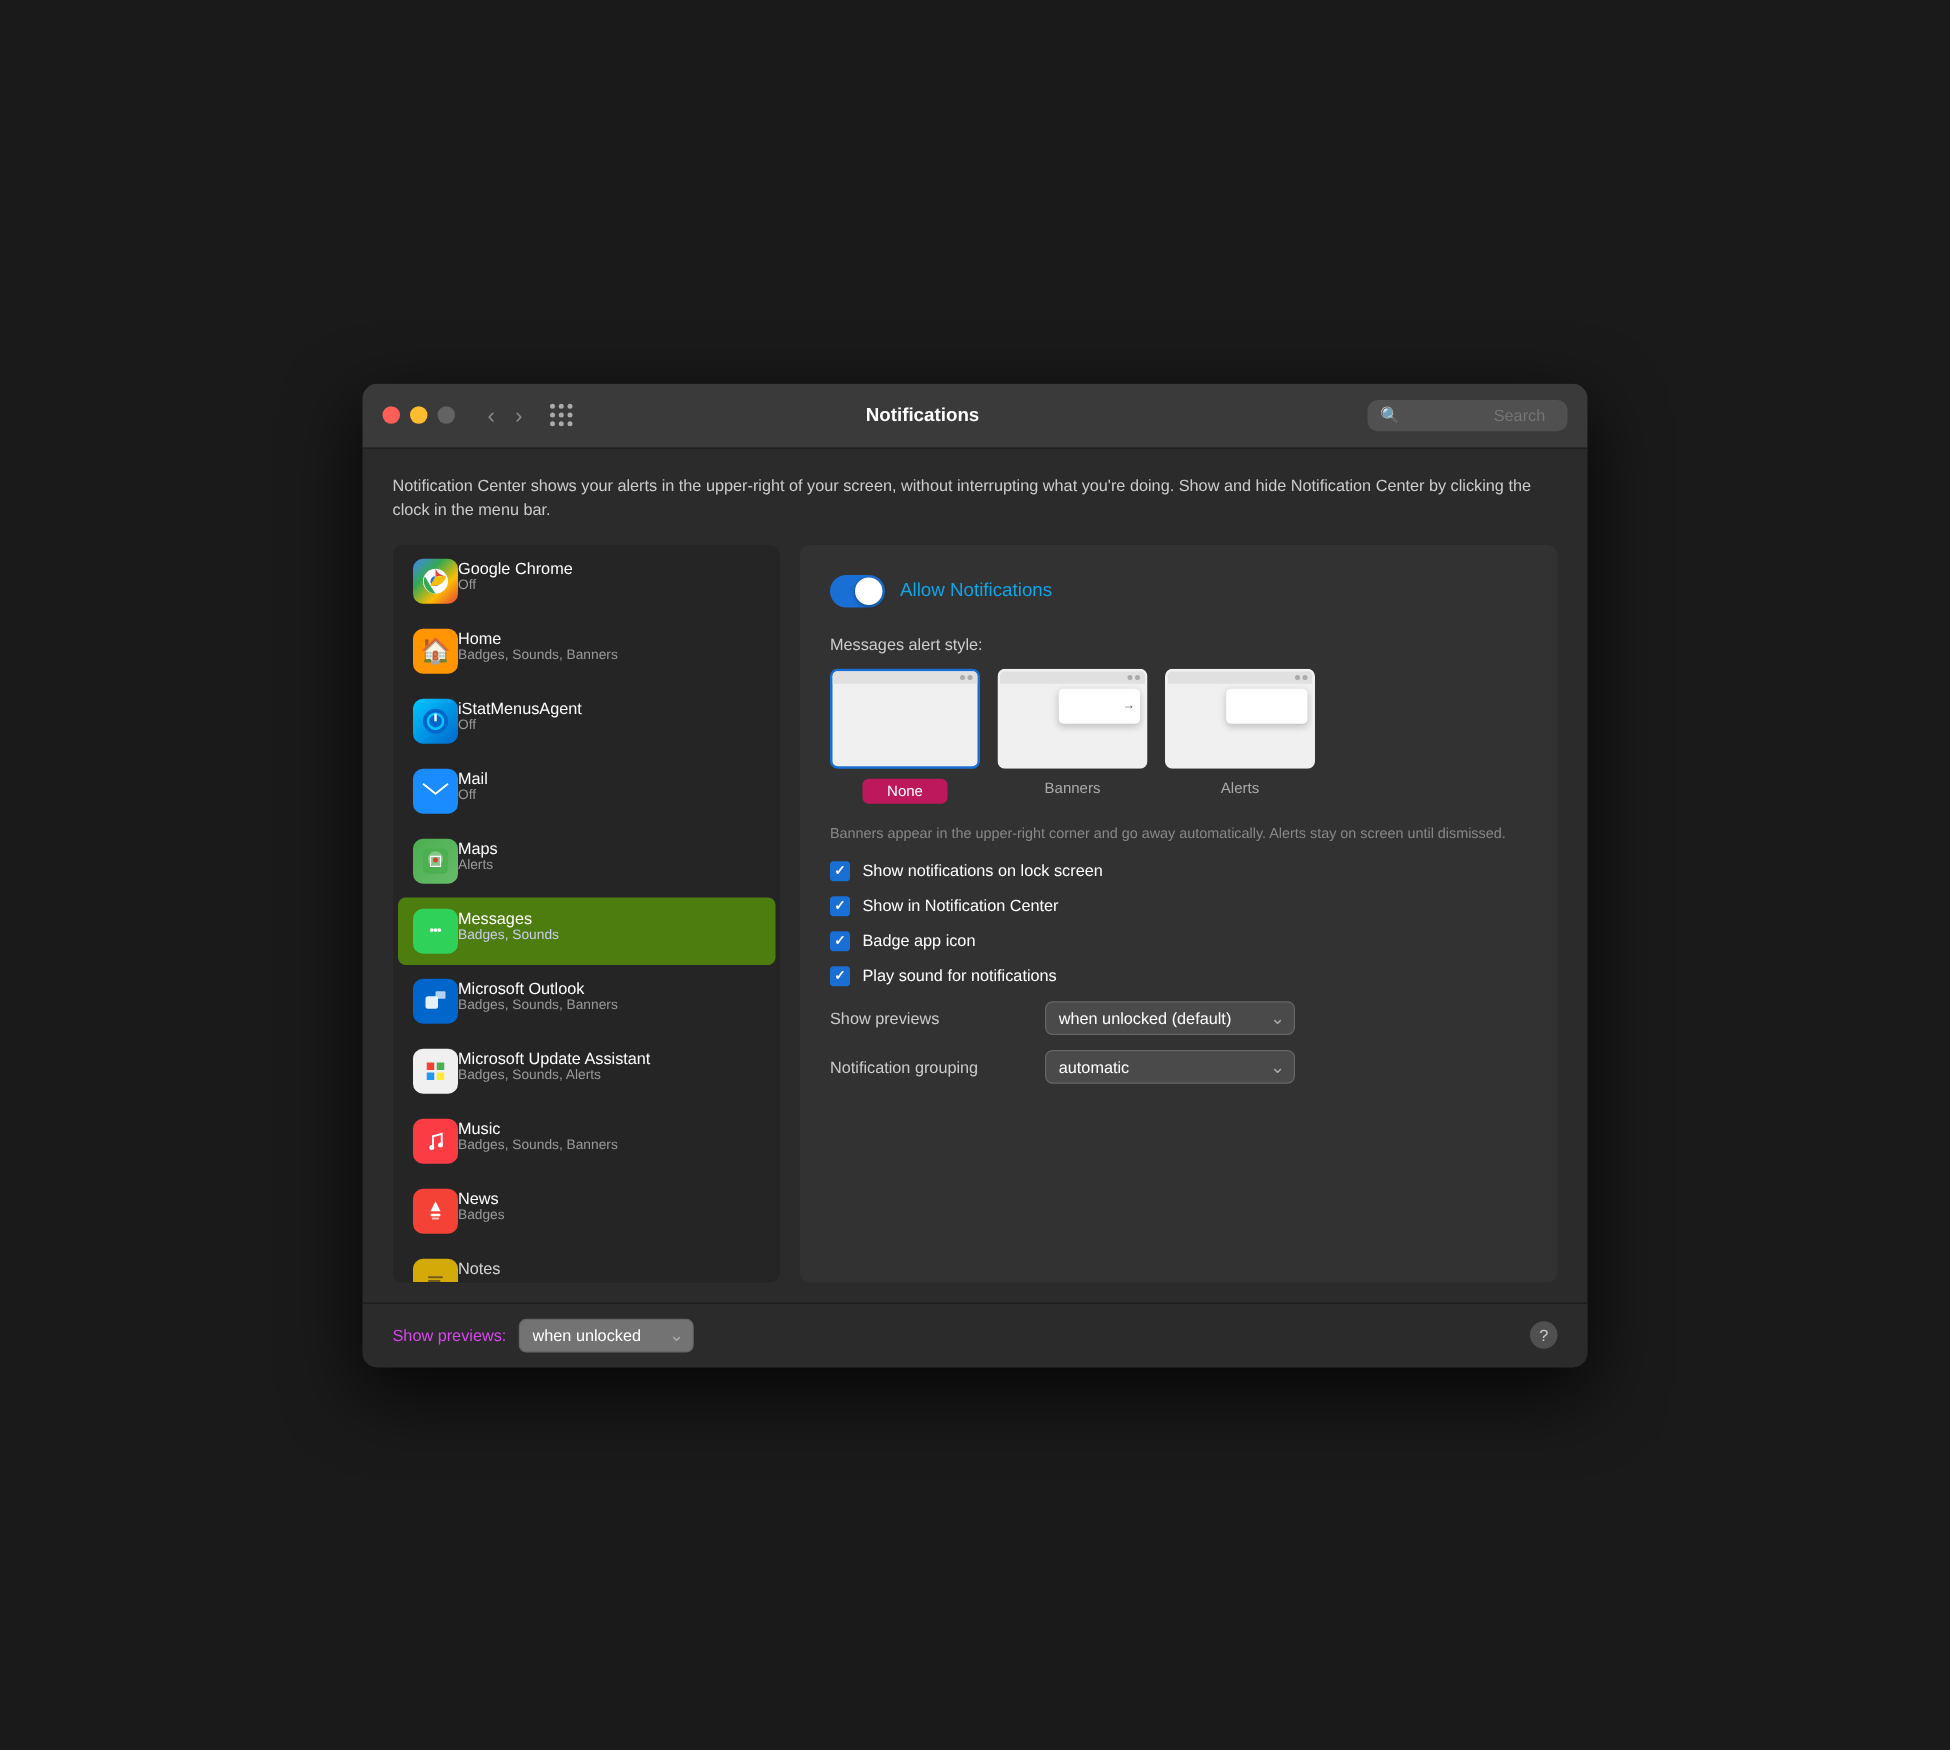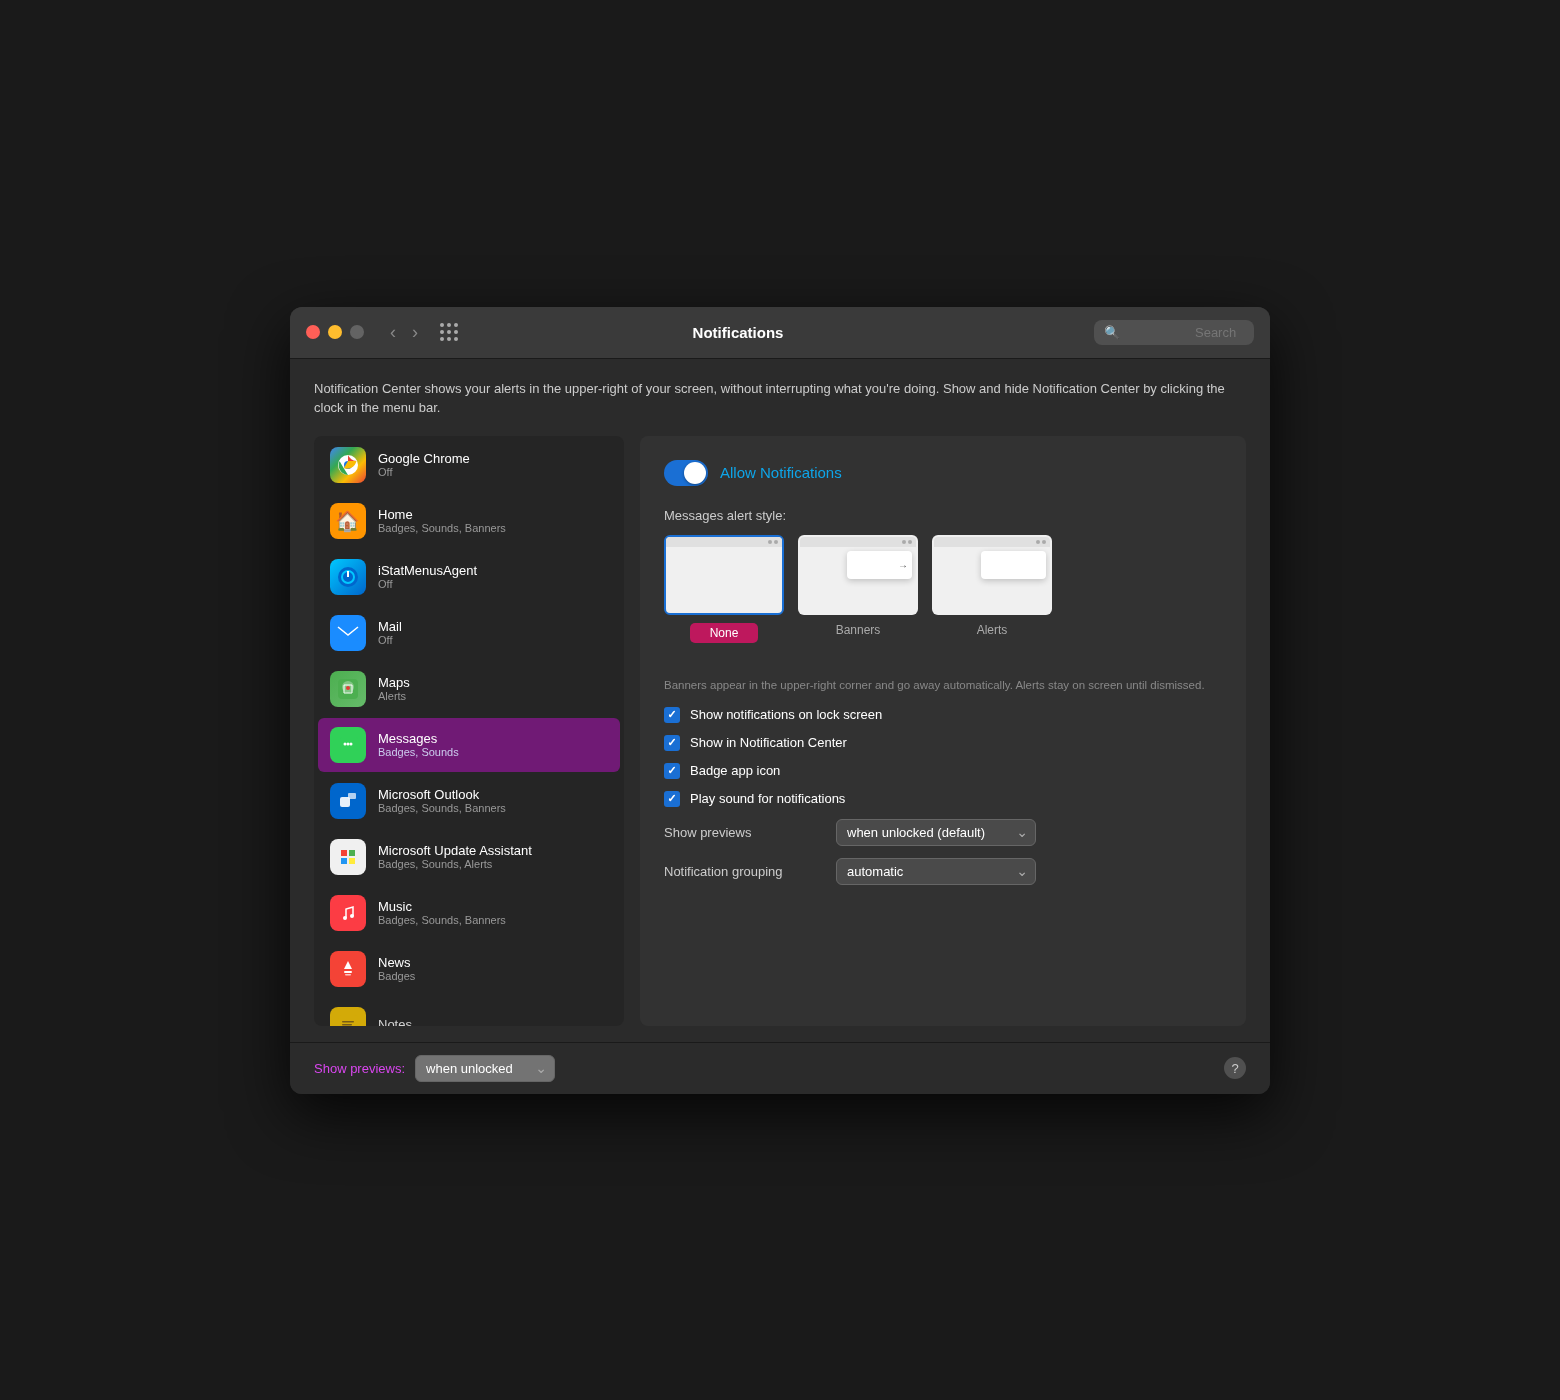--- a/index.html
+++ b/index.html
@@ -118,29 +118,29 @@
     .app-list {
       width: 310px;
       background: #252525;
       border-radius: 8px;
       overflow-y: auto;
       max-height: 590px;
       flex-shrink: 0;
     }
     .app-item {
       display: flex;
-      align-items: center;
+      align-items: flex-start;
       padding: 9px 12px;
-      gap: 12px;
+      gap: 0;
       cursor: pointer;
       border-radius: 6px;
       margin: 2px 4px;
     }
     .app-item.selected {
-      background: #701a75;
+      background: #4d7c0f;
     }
     .app-icon {
       width: 36px;
       height: 36px;
       border-radius: 8px;
       flex-shrink: 0;
       display: flex;
       align-items: center;
       justify-content: center;
       font-size: 20px;
@@ -188,21 +188,21 @@
       border-radius: 50%;
       top: 2px;
       right: 2px;
       box-shadow: 0 1px 3px rgba(0,0,0,0.4);
     }
     .allow-label {
       color: #0ea5e9;
       font-size: 15px;
       font-weight: 500;
     }
-    .alert-style-section { margin-bottom: 34px; }
+    .alert-style-section { margin-bottom: 16px; }
     .section-label {
       color: #cccccc;
       font-size: 13px;
       margin-bottom: 12px;
     }
     .alert-styles {
       display: flex;
       gap: 14px;
     }
     .alert-style-option {

